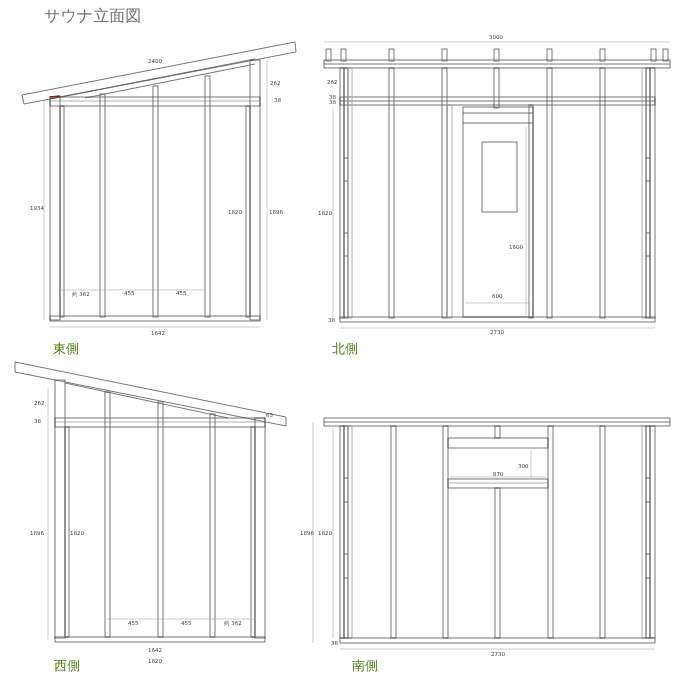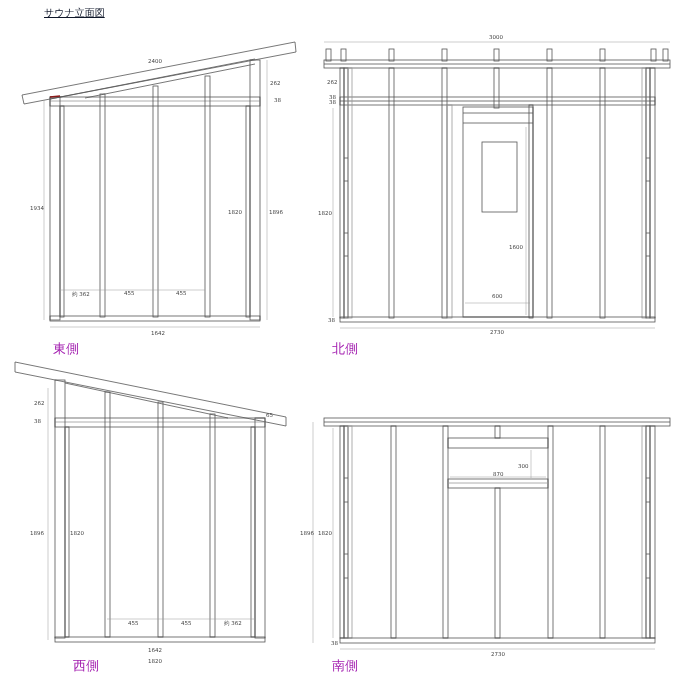--- a/index.html
+++ b/index.html
@@ -1,19 +1,19 @@
 <!DOCTYPE html>
 <html><head>
   <meta charset="utf-8">
   <style>
     html, body { margin: 0; padding: 0; background: #ffffff; }
     body { width: 697px; height: 685px; position: relative; overflow: hidden;
            font-family: "DejaVu Sans", sans-serif; color: #222; }
-    .title { position: absolute; left: 44px; top: 6px; font-size: 10px; color: #0f172a; text-decoration: underline; }
-    .view-label { position: absolute; font-size: 13px; color: #a21caf; }
+    .title { position: absolute; left: 44px; top: 6px; font-size: 16px; color: #737373; }
+    .view-label { position: absolute; font-size: 13px; color: #4d7c0f; }
     svg.drawing { position: absolute; left: 0; top: 0; }
     .dim { font-family: "DejaVu Sans", sans-serif; font-size: 5.5px; fill: #444; }
   </style>
 </head>
 <body>
 
 <div class="title">サウナ立面図</div>
 
 <svg class="drawing" width="697" height="685" viewBox="0 0 697 685">
   <g fill="none" stroke="#555" stroke-width="0.8">
@@ -201,14 +201,14 @@
     <text x="318" y="535">1820</text>
     <text x="518" y="468">300</text>
     <text x="493" y="476">870</text>
     <text x="331" y="645">38</text>
     <text x="491" y="656">2730</text>
   </g>
 </svg>
 
 <div class="view-label" style="left:53px; top:340px;">東側</div>
 <div class="view-label" style="left:332px; top:340px;font-family:Liberation Serif, serif;">北側</div>
-<div class="view-label" style="left:73px; top:657px;">西側</div>
-<div class="view-label" style="left:332px; top:657px;font-family:Liberation Mono, monospace;">南側</div>
+<div class="view-label" style="left:54px; top:657px;">西側</div>
+<div class="view-label" style="left:352px; top:657px;font-family:Liberation Mono, monospace;">南側</div>
 
 </body></html>

